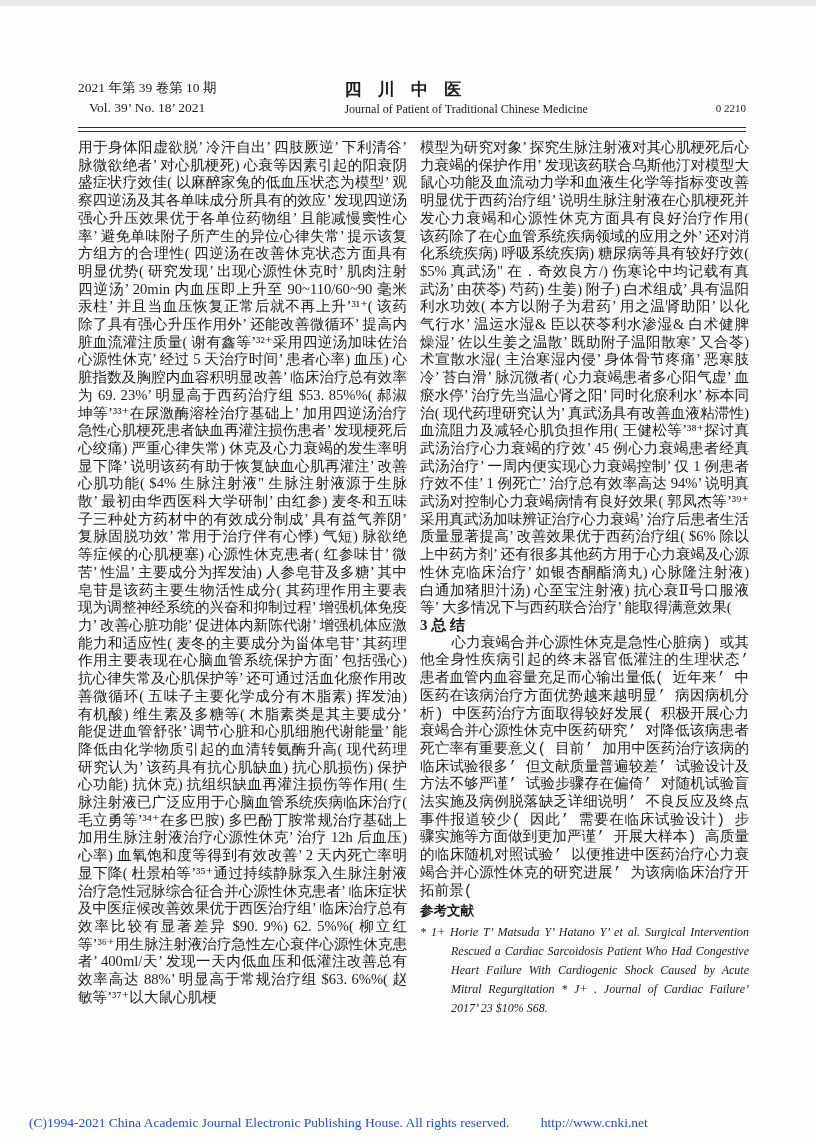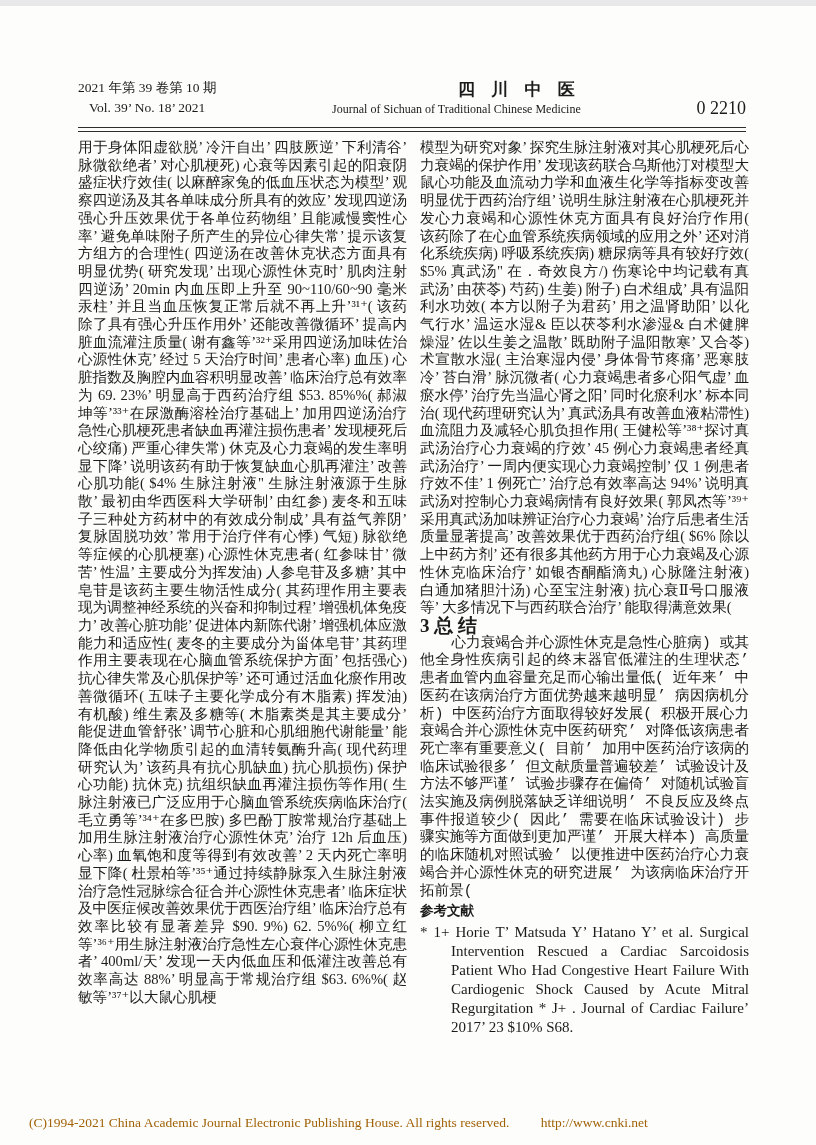--- a/index.html
+++ b/index.html
@@ -14,24 +14,24 @@
     overflow: hidden;
   }
   
   .header {
     display: flex;
     justify-content: space-between;
     align-items: flex-end;
     padding: 72px 70px 0 78px;
   }
   .issue-block { text-align: center; font-size: 13.5px; line-height: 20px; }
-  .journal-block { text-align: right; }
+  .journal-block { text-align: left; }
   .journal-cn { font-size: 17px; font-weight: bold; letter-spacing: 6px; line-height: 20px; }
   .journal-en { font-size: 12px; line-height: 18px; }
-  .page-code { font-size: 18px; line-height: 18px; padding-bottom: 1px; }
+  .page-code { font-size: 11px; line-height: 18px; padding-bottom: 1px; }
   .header-rule {
     margin: 9px 70px 0 78px;
     height: 3px;
     border-top: 1.5px solid #2c2c2c;
     border-bottom: 1.5px solid #2c2c2c;
   }
   
   .body {
     display: flex;
     gap: 13px;
@@ -41,63 +41,64 @@
     width: 329px;
     font-size: 14.6px;
     line-height: 17.7px;
     text-align: justify;
     text-justify: inter-character;
   }
   .col p { margin: 0; }
   .para-indent { text-indent: 2.15em; font-family: Liberation Mono, monospace; }
   .section-heading {
     margin: 0;
-    font-size: 19px;
+    font-size: 15px;
     font-weight: bold;
     line-height: 17.7px;
   }
   .ref-heading {
     text-align: left;
     font-weight: bold;
     font-size: 13.5px;
     line-height: 20px;
     margin: 1px 0 2px 0;
   }
   .reference {
-    font-size: 15px;
+    font-size: 12px;
     line-height: 19px;
     padding-left: 31px;
     text-indent: -31px;
     text-align: justify;
+    font-style: italic;
   }
   
   .footer {
     position: absolute;
     left: 29px;
     bottom: 20px;
-    color: #a16207;
+    color: #1d4ed8;
     font-size: 13.5px;
     white-space: nowrap;
     text-align: center;
   }
   .footer .url { margin-left: 28px; }
 </style>
 </head>
 <body>
 
 <div class="page">
 
   <div class="header">
     <div class="issue-block">
       <div>2021 年第 39 卷第 10 期</div>
       <div>Vol. 39’ No. 18’ 2021</div>
     </div>
     <div class="journal-block">
       <div class="journal-cn">四 川 中 医</div>
-      <div class="journal-en">Journal of Sichuan of Traditional Chinese Medicine</div>
+      <div class="journal-en">Journal of Patient of Traditional Chinese Medicine</div>
     </div>
     <div class="page-code">0 2210</div>
   </div>
 
   <div class="header-rule"></div>
 
   <div class="body">
     <div class="col">
       <p>用于身体阳虚欲脱’ 冷汗自出’ 四肢厥逆’ 下利清谷’ 脉微欲绝者’ 对心肌梗死) 心衰等因素引起的阳衰阴盛症状疗效佳( 以麻醉家兔的低血压状态为模型’ 观察四逆汤及其各单味成分所具有的效应’ 发现四逆汤强心升压效果优于各单位药物组’ 且能减慢窦性心率’ 避免单味附子所产生的异位心律失常’ 提示该复方组方的合理性( 四逆汤在改善休克状态方面具有明显优势( 研究发现’ 出现心源性休克时’ 肌肉注射四逆汤’ 20min 内血压即上升至 90~110/60~90 毫米汞柱’ 并且当血压恢复正常后就不再上升’³¹⁺( 该药除了具有强心升压作用外’ 还能改善微循环’ 提高内脏血流灌注质量( 谢有鑫等’³²⁺采用四逆汤加味佐治心源性休克’ 经过 5 天治疗时间’ 患者心率) 血压) 心脏指数及胸腔内血容积明显改善’ 临床治疗总有效率为 69. 23%’ 明显高于西药治疗组 $53. 85%%( 郝淑坤等’³³⁺在尿激酶溶栓治疗基础上’ 加用四逆汤治疗急性心肌梗死患者缺血再灌注损伤患者’ 发现梗死后心绞痛) 严重心律失常) 休克及心力衰竭的发生率明显下降’ 说明该药有助于恢复缺血心肌再灌注’ 改善心肌功能( $4% 生脉注射液" 生脉注射液源于生脉散’ 最初由华西医科大学研制’ 由红参) 麦冬和五味子三种处方药材中的有效成分制成’ 具有益气养阴’ 复脉固脱功效’ 常用于治疗伴有心悸) 气短) 脉欲绝等症候的心肌梗塞) 心源性休克患者( 红参味甘’ 微苦’ 性温’ 主要成分为挥发油) 人参皂苷及多糖’ 其中皂苷是该药主要生物活性成分( 其药理作用主要表现为调整神经系统的兴奋和抑制过程’ 增强机体免疫力’ 改善心脏功能’ 促进体内新陈代谢’ 增强机体应激能力和适应性( 麦冬的主要成分为甾体皂苷’ 其药理作用主要表现在心脑血管系统保护方面’ 包括强心) 抗心律失常及心肌保护等’ 还可通过活血化瘀作用改善微循环( 五味子主要化学成分有木脂素) 挥发油) 有机酸) 维生素及多糖等( 木脂素类是其主要成分’ 能促进血管舒张’ 调节心脏和心肌细胞代谢能量’ 能降低由化学物质引起的血清转氨酶升高( 现代药理研究认为’ 该药具有抗心肌缺血) 抗心肌损伤) 保护心功能) 抗休克) 抗组织缺血再灌注损伤等作用( 生脉注射液已广泛应用于心脑血管系统疾病临床治疗( 毛立勇等’³⁴⁺在多巴胺) 多巴酚丁胺常规治疗基础上加用生脉注射液治疗心源性休克’ 治疗 12h 后血压) 心率) 血氧饱和度等得到有效改善’ 2 天内死亡率明显下降( 杜景柏等’³⁵⁺通过持续静脉泵入生脉注射液治疗急性冠脉综合征合并心源性休克患者’ 临床症状及中医症候改善效果优于西医治疗组’ 临床治疗总有效率比较有显著差异 $90. 9%) 62. 5%%( 柳立红等’³⁶⁺用生脉注射液治疗急性左心衰伴心源性休克患者’ 400ml/天’ 发现一天内低血压和低灌注改善总有效率高达 88%’ 明显高于常规治疗组 $63. 6%%( 赵敏等’³⁷⁺以大鼠心肌梗</p>
     </div>

